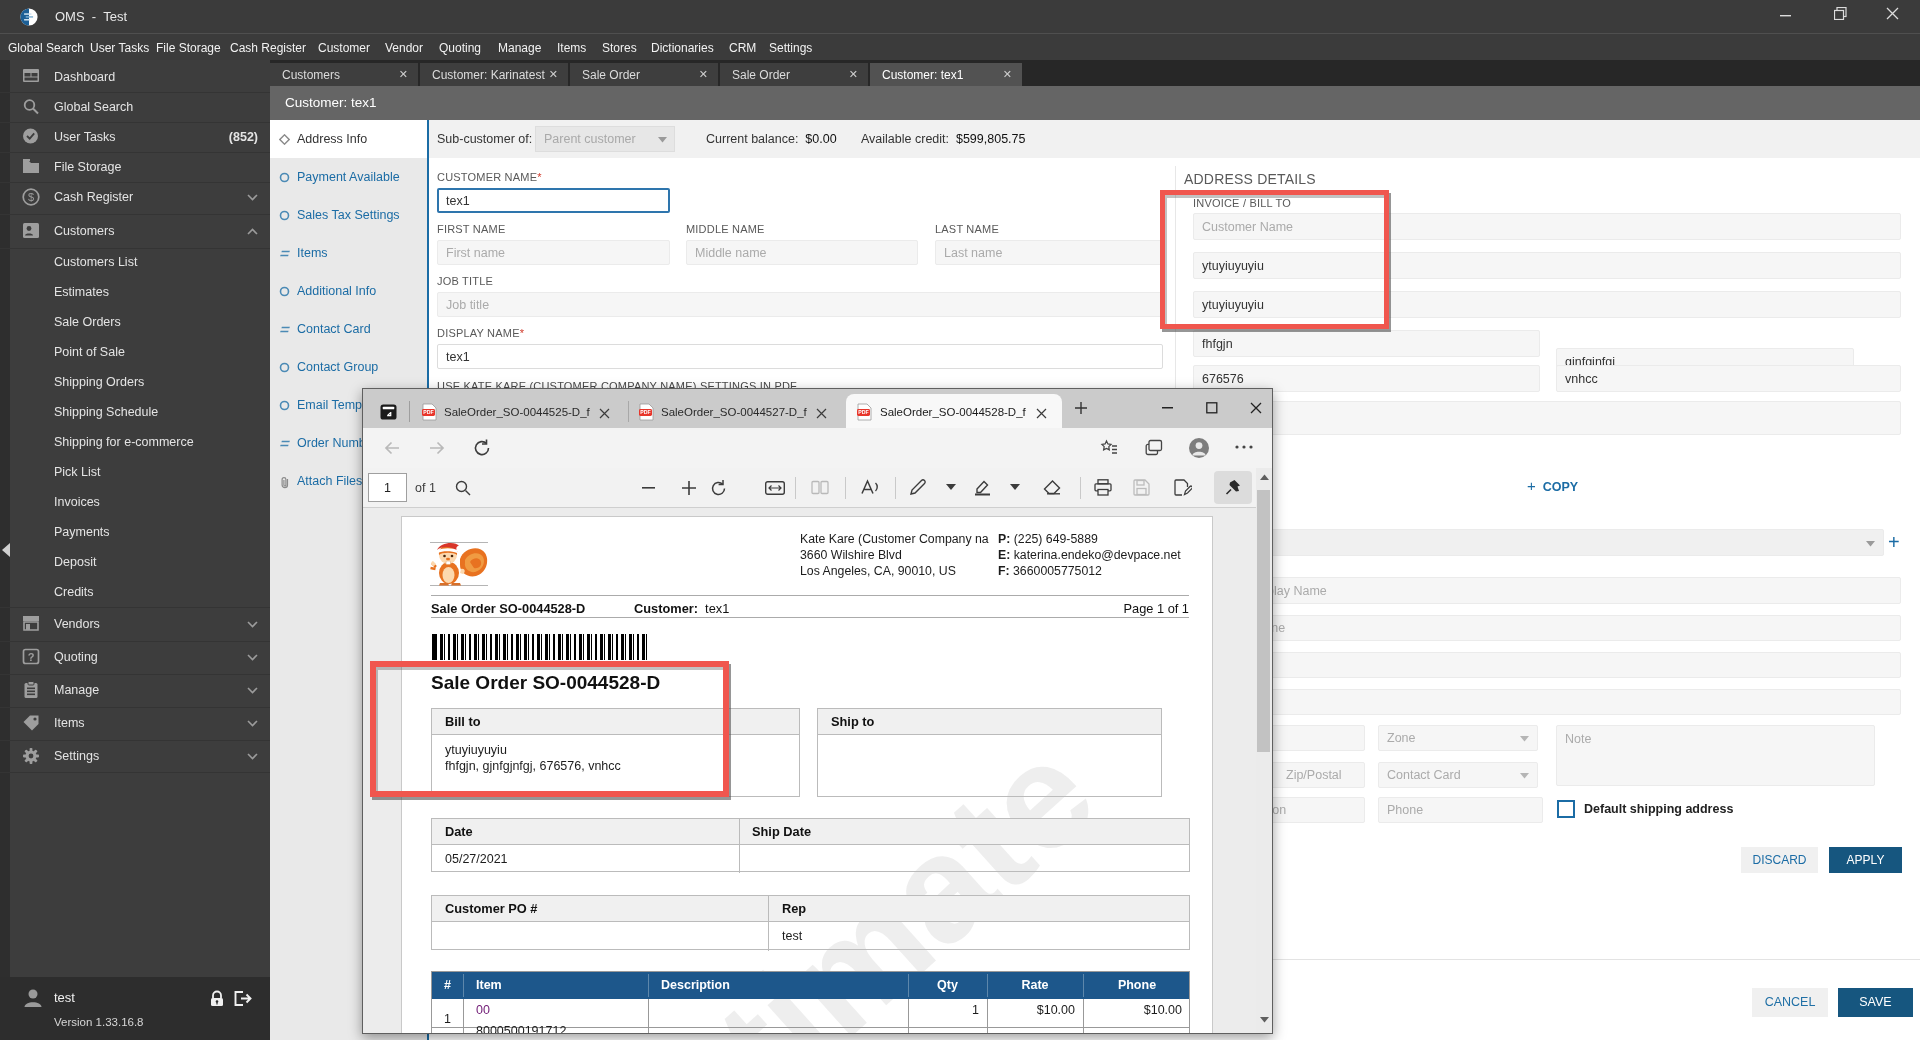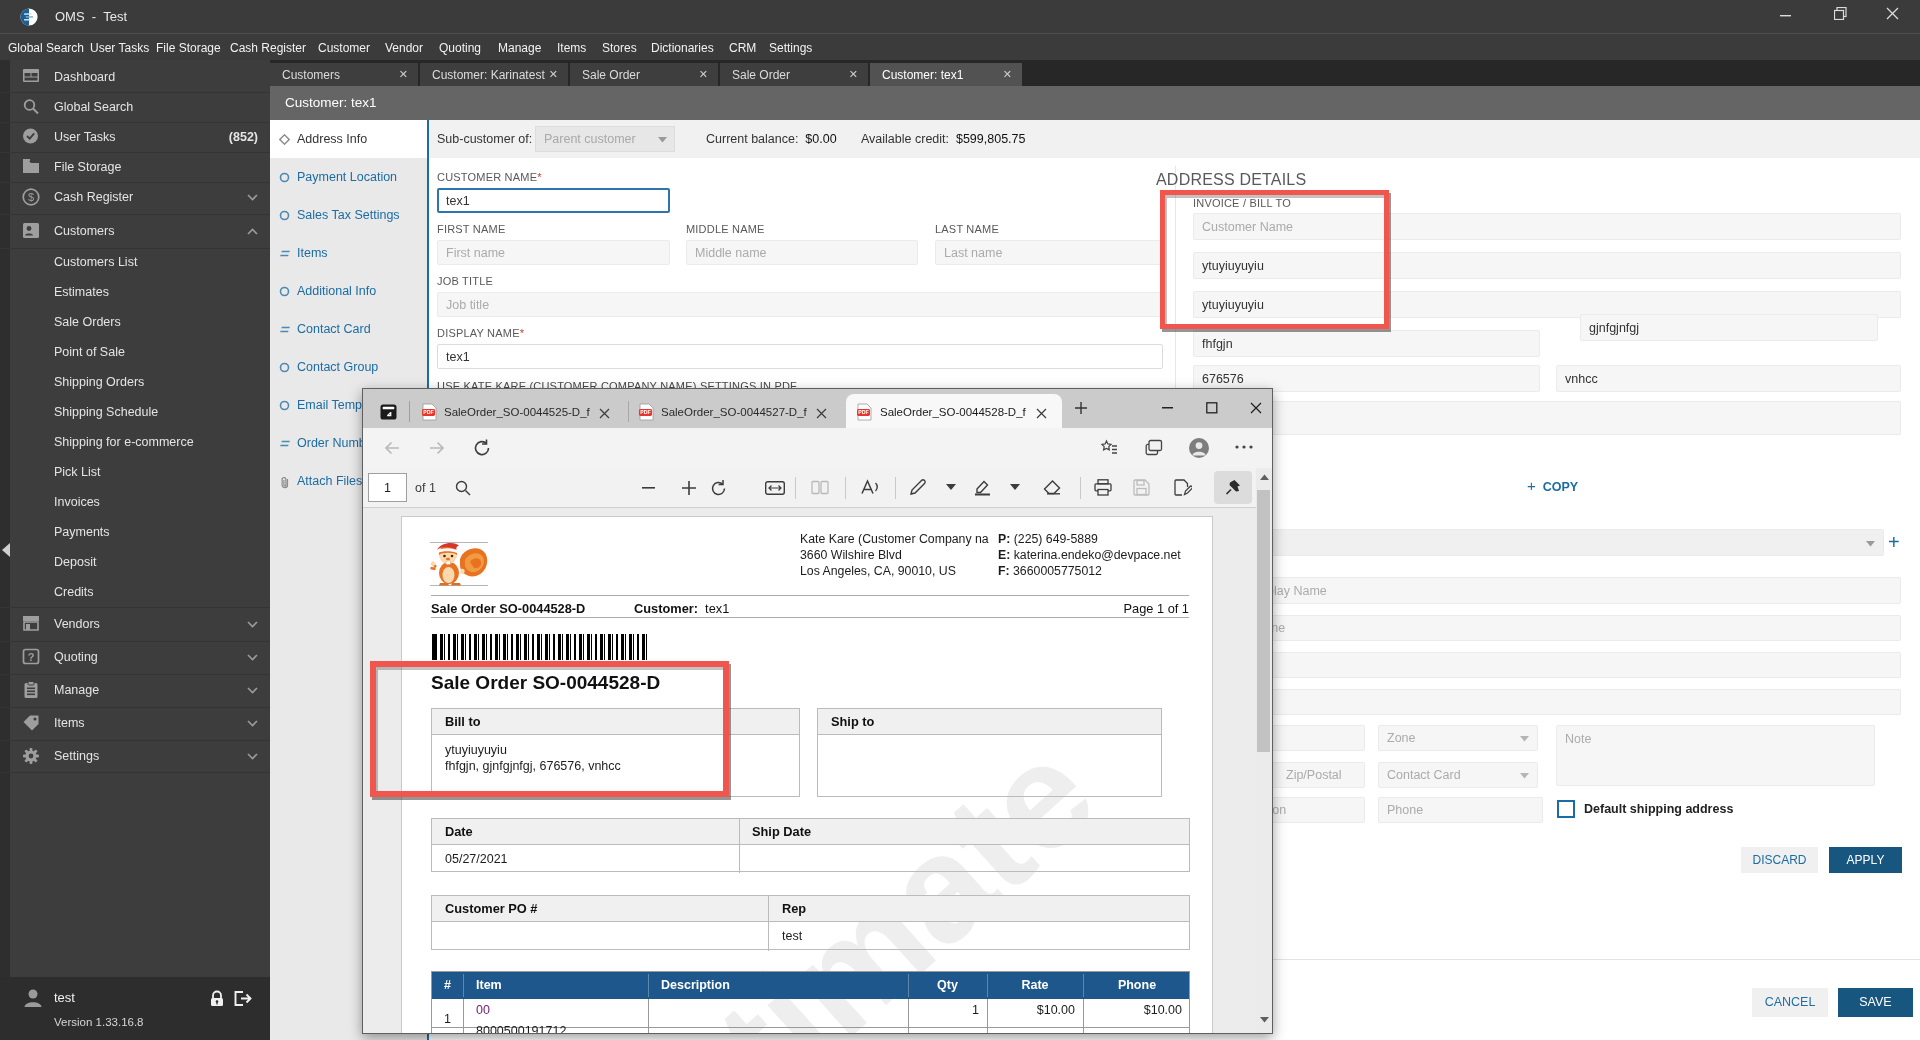--- a/index.html
+++ b/index.html
@@ -351,21 +351,21 @@
         </svg>
       </span>
       <span class="lbl">Address Info</span>
     </div>
   <div class="navit" style="top:38px;">
       <span class="ic">
         <svg width="11" height="11">
           <circle cx="5.5" cy="5.5" r="4" fill="none" stroke="#4b8ab5" stroke-width="1.6"></circle>
         </svg>
       </span>
-      <span class="lbl">Payment Location</span>
+      <span class="lbl">Payment Available</span>
     </div>
   <div class="navit" style="top:76px;">
       <span class="ic">
         <svg width="11" height="11">
           <circle cx="5.5" cy="5.5" r="4" fill="none" stroke="#4b8ab5" stroke-width="1.6"></circle>
         </svg>
       </span>
       <span class="lbl">Sales Tax Settings</span>
     </div>
   <div class="navit" style="top:114px;">
@@ -450,35 +450,35 @@
     </div>
   <div class="flabel" style="left:437px; top:327px;">DISPLAY NAME<span class="req">*</span></div>
   <div class="finput" style="left:437px; top:344px; width:726px; height:25px; background:#fff; border-color:#dcdcdc;">
       <div class="abs" style="left:8px; top:5px;">tex1</div>
     </div>
   <div class="flabel" style="left:437px; top:380px; color:#4a4a4a;">USE KATE KARE (CUSTOMER COMPANY NAME) SETTINGS IN PDF</div>
   <div class="abs" style="left:1175px; top:166px; width:1px; height:786px; background:#e7e7e7;"></div>
 </div>
 
 <div class="abs" id="rightpanel">
-  <div class="flabel" style="left:1156px; top:171px; font-size:16px;">ADDRESS DETAILS</div>
+  <div class="flabel" style="left:1184px; top:171px; font-size:14px;">ADDRESS DETAILS</div>
   <div class="flabel" style="left:1193px; top:197px;">INVOICE / BILL TO</div>
   <div class="finput" style="left:1193px; top:213px; width:708px; height:27px;">
       <div class="abs ph" style="left:8px; top:6px;">Customer Name</div>
     </div>
   <div class="finput" style="left:1193px; top:252px; width:708px; height:27px;">
       <div class="abs" style="left:8px; top:6px;">ytuyiuyuyiu</div>
     </div>
   <div class="finput" style="left:1193px; top:291px; width:708px; height:27px;">
       <div class="abs" style="left:8px; top:6px;">ytuyiuyuyiu</div>
     </div>
   <div class="finput" style="left:1193px; top:330px; width:347px; height:27px;">
       <div class="abs" style="left:8px; top:6px;">fhfgjn</div>
     </div>
-  <div class="finput" style="left:1556px; top:314px; width:298px; height:27px;margin-left:24px;">
+  <div class="finput" style="left:1556px; top:348px; width:298px; height:27px;">
       <div class="abs" style="left:8px; top:6px;">gjnfgjnfgj</div>
     </div>
   <div class="finput" style="left:1193px; top:365px; width:347px; height:27px;">
       <div class="abs" style="left:8px; top:6px;">676576</div>
     </div>
   <div class="finput" style="left:1556px; top:365px; width:345px; height:27px;">
       <div class="abs" style="left:8px; top:6px;">vnhcc</div>
     </div>
   <div class="finput" style="left:1193px; top:401px; width:708px; height:34px;"></div>
   <div class="abs" style="left:1527px; top:477px; color:#1b6ca5; font-size:12.5px; font-weight:bold; white-space:nowrap;"><span style="font-size:15px; font-weight:normal;">+</span>&nbsp; COPY</div>

